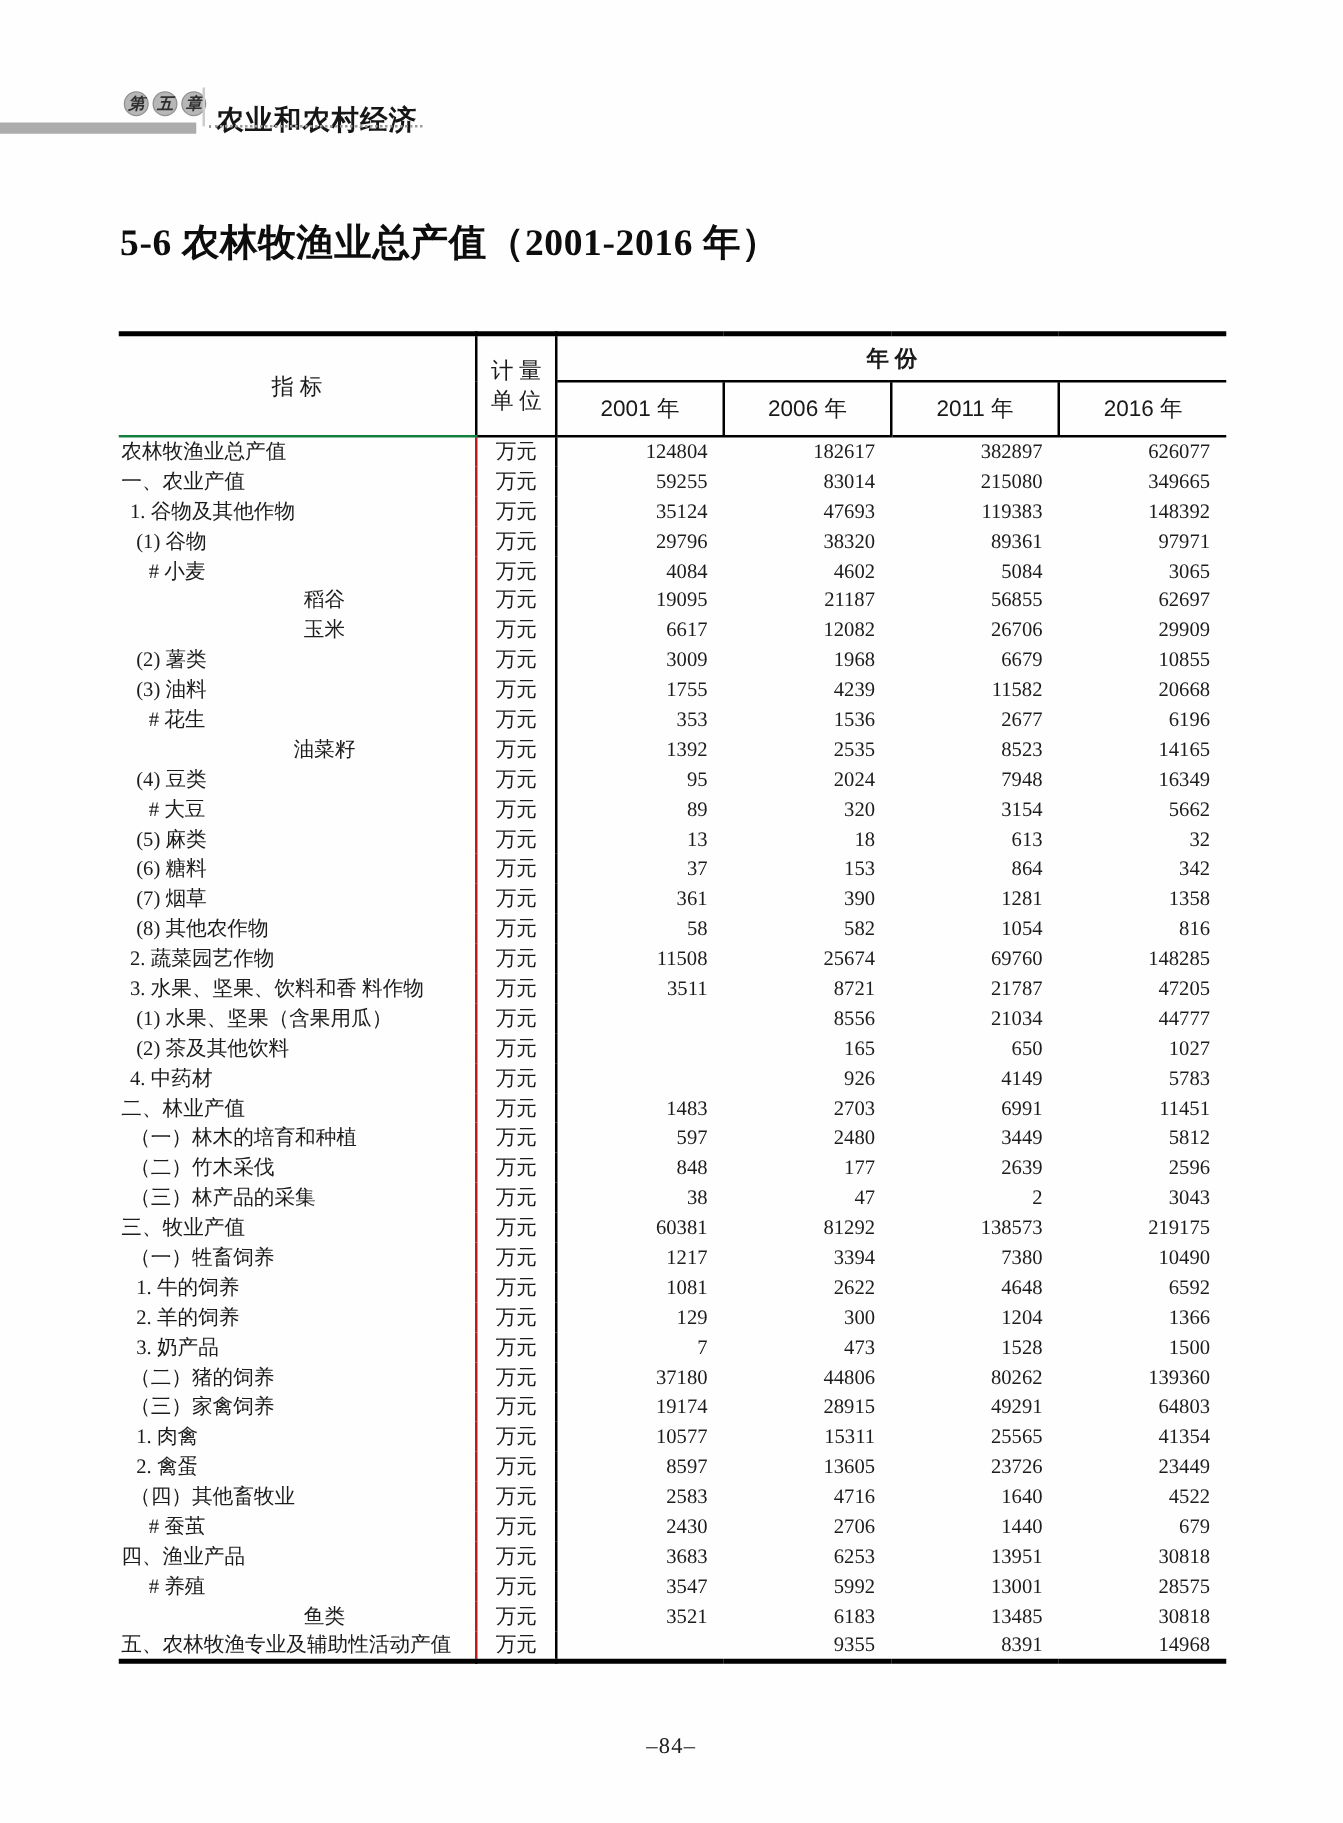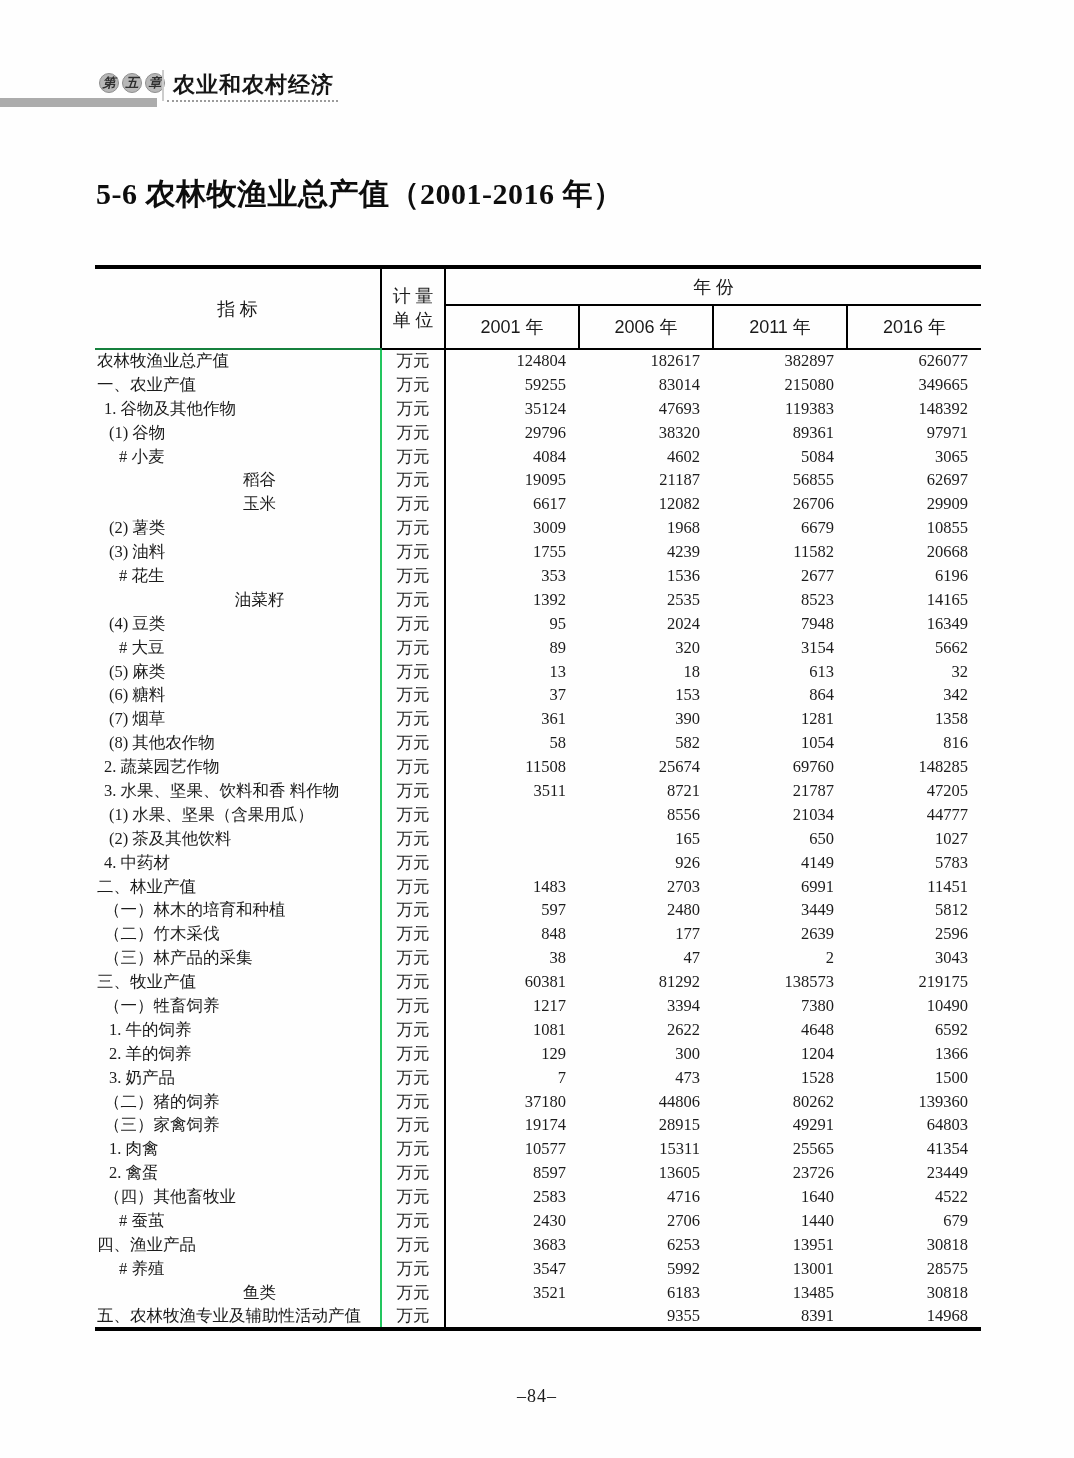--- a/index.html
+++ b/index.html
@@ -21,21 +21,21 @@
     background: #b7b7b7; border: 1px solid #8f8f8f;
     color: #2f2f2f; font-style: italic; font-weight: bold;
     font-size: 13px; line-height: 18px; text-align: center;
     font-family: "Liberation Serif", serif;
   }
   .badge-divider {
     position: absolute; left: 162px; top: 70px;
     width: 2px; height: 31px; background: #cccccc;
   }
   .chapter-title {
-    position: absolute; left: 173px; top: 70px;
+    position: absolute; left: 173px; top: 81px;
     font-family: "Liberation Sans", sans-serif;
     font-weight: bold; font-size: 22px; letter-spacing: 1px;
     color: #161616;
   }
   .chapter-underline {
     position: absolute; left: 167px; top: 100px;
     width: 171px; height: 0;
     border-bottom: 2px dotted #9b9b9b;
   }
   .gray-bar {
@@ -62,33 +62,33 @@
   table.stat col.c-label { width: 286px; }
   table.stat col.c-unit  { width: 64px; }
   table.stat col.c-year  { width: 134px; }
 
   thead th {
     font-weight: normal; font-size: 18px; text-align: center;
     vertical-align: middle; color: #1a1a1a;
   }
   th.h-indicator { border-right: 2px solid #000; border-bottom: 2px solid #15803d; }
   th.h-unit      { border-right: 2px solid #000; border-bottom: 2px solid #000; line-height: 1.3; }
-  th.h-yeargroup { border-bottom: 2px solid #000; height: 38px; }
+  th.h-yeargroup { border-bottom: 2px solid #000; height: 38px; font-weight: bold; }
   tr.year-row th {
     border-bottom: 2px solid #000; border-left: 2px solid #000;
     height: 44px; font-family: "Liberation Sans", sans-serif; font-size: 18px;
   }
   tr.year-row th:first-child { border-left: none; }
 
   tbody tr { height: 23.9px; }
   tbody td {
     font-size: 16.5px; vertical-align: middle; white-space: nowrap;
     color: #1c1c1c; overflow: visible;
   }
-  td.label { border-right: 2px solid #22c55e; }
+  td.label { border-right: 2px solid #b91c1c; }
   td.unit  { border-right: 2px solid #000; text-align: center; }
   td.num   { text-align: right; padding-right: 13px; font-family: "Liberation Serif", serif; }
 
   td.indent-0 { padding-left: 2px; }
   td.indent-1 { padding-left: 9px; }
   td.indent-2 { padding-left: 14px; }
   td.indent-3 { padding-left: 24px; }
   td.indent-4 { padding-left: 44px; text-align: center; }
 
   

